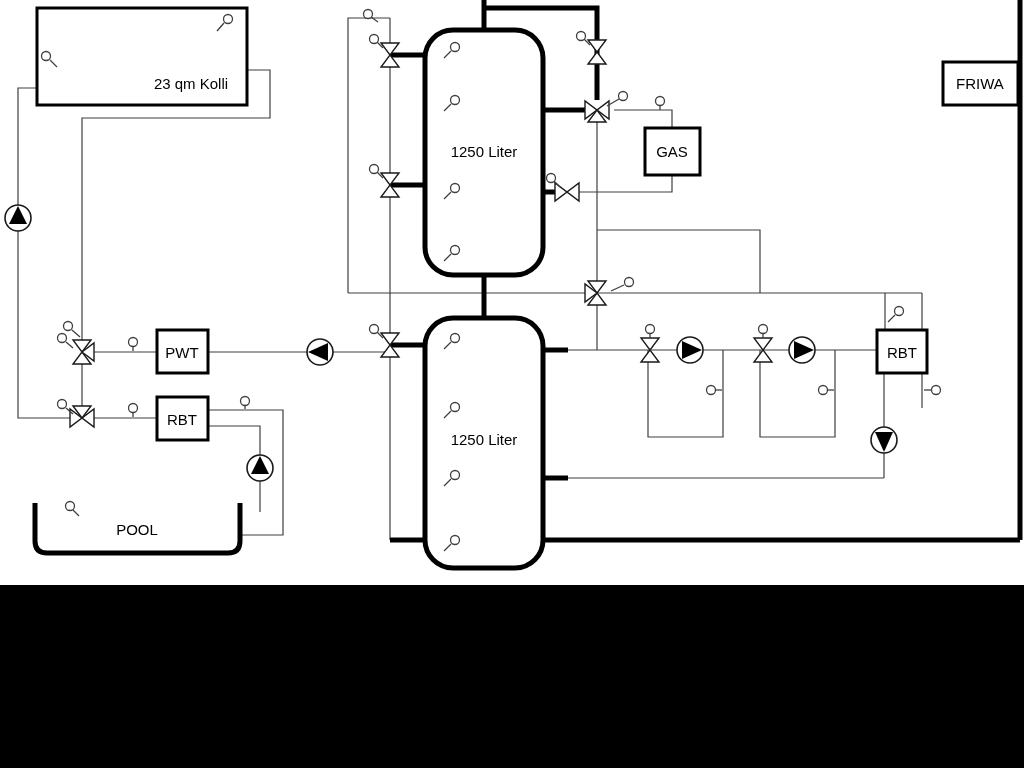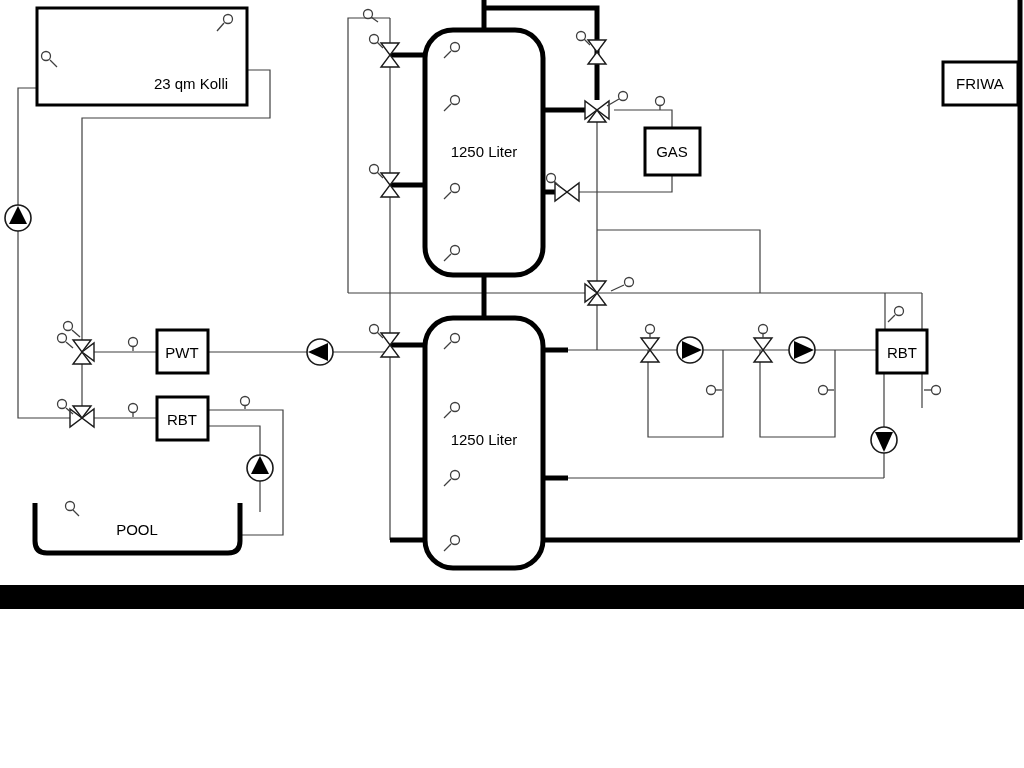--- a/index.html
+++ b/index.html
@@ -1,16 +1,16 @@
 <!DOCTYPE html>
 <html><head>
 <meta charset="utf-8">
 <style>
   html,body{margin:0;padding:0;background:#fff;}
-  .stage{position:relative;width:1024px;height:609px;background:#ffffff;overflow:hidden;
+  .stage{position:relative;width:1024px;height:768px;background:#ffffff;overflow:hidden;
          font-family:"Liberation Sans",sans-serif;}
   svg{display:block;}
   svg text{font-family:"Liberation Sans",sans-serif;font-size:15px;fill:#000000;}
   .pipe-thin{stroke:#3f3f3f;stroke-width:1.2;fill:none;}
   .pipe-thick{stroke:#000000;stroke-width:5;fill:none;}
   .box{stroke:#000000;stroke-width:3;fill:#ffffff;}
   .tank{stroke:#000000;stroke-width:5;fill:#ffffff;}
   .valve{stroke:#1a1a1a;stroke-width:1.4;fill:#ffffff;}
   .pump-body{stroke:#1a1a1a;stroke-width:1.6;fill:#ffffff;}
   .pump-tri{fill:#000000;stroke:none;}

